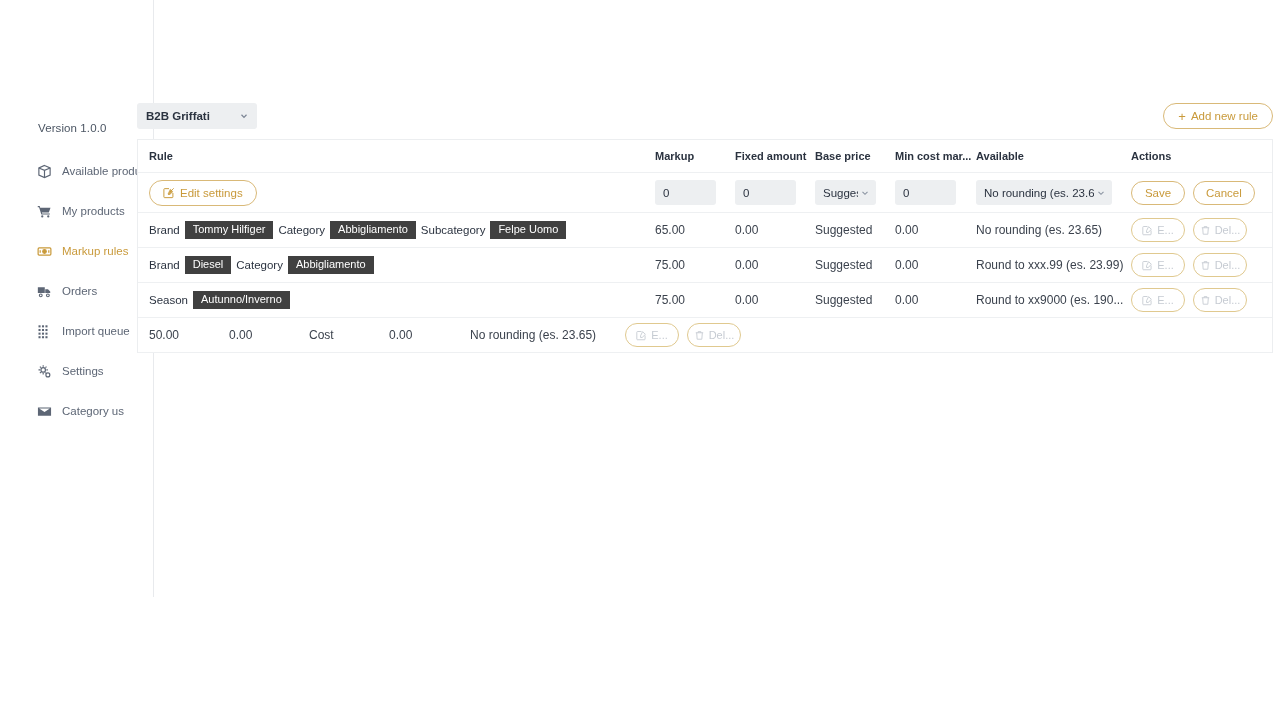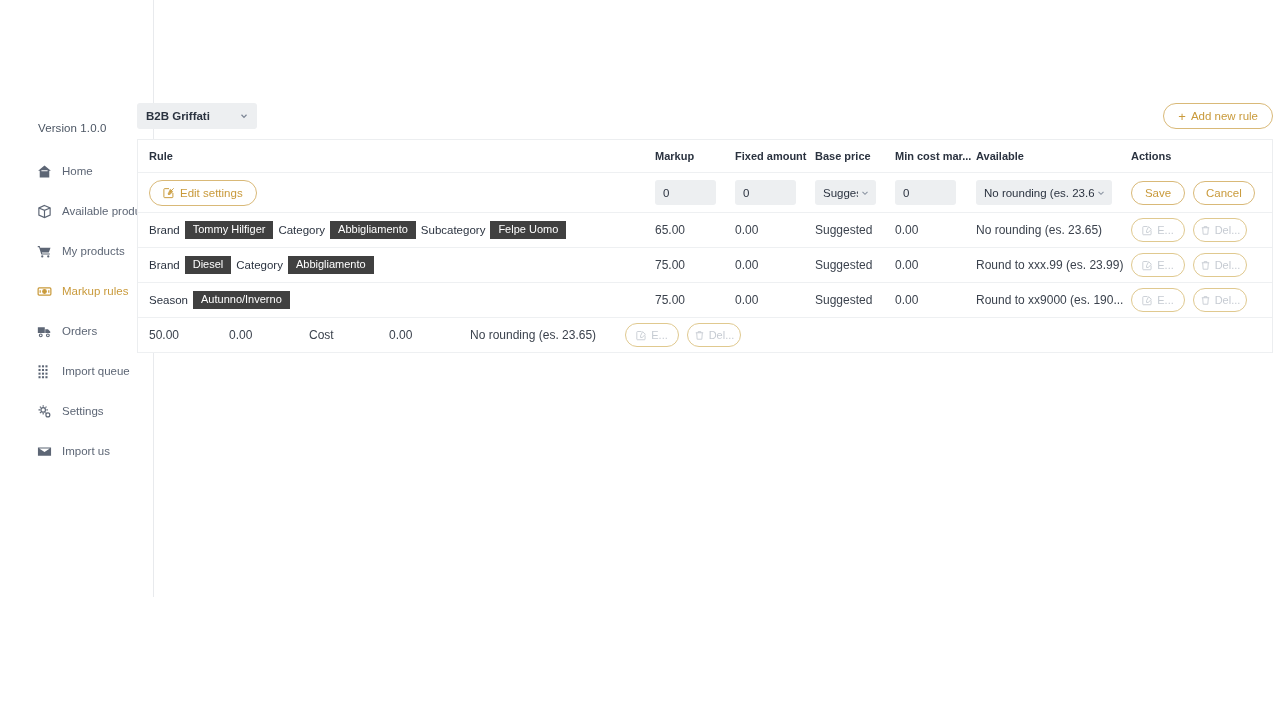--- a/index.html
+++ b/index.html
@@ -130,28 +130,20 @@
   .btn-disabled svg { width: 11px; height: 11px; flex: 0 0 11px; display:block; }
 </style>
 </head>
 <body>
 
 <div class="app">
 
   <nav class="sidebar">
     <div class="version">Version 1.0.0</div>
     <div id="nav-list">
-        <div class="nav-item">
-          <span class="ico">
-            <svg viewBox="0 0 16 16" fill="currentColor">
-              <path d="M8 1.6 1.2 7.1h1.7v7.3h10.2V7.1h1.7L8 1.6Zm-3.3 5h6.6v1.2H4.7V6.6Z"></path>
-            </svg>
-          </span>
-          <span class="nav-label">Home</span>
-        </div>
         <div class="nav-item">
           <span class="ico">
             <svg viewBox="0 0 16 16" fill="none" stroke="currentColor" stroke-width="1.25">
               <path d="M8 1.6 14 4.2v7.6L8 14.4 2 11.8V4.2L8 1.6Z"></path>
               <path d="M2 4.2 8 6.8l6-2.6M8 6.8v7.6"></path>
             </svg>
           </span>
           <span class="nav-label">Available products</span>
         </div>
         <div class="nav-item">
@@ -212,21 +204,21 @@
             </svg>
           </span>
           <span class="nav-label">Settings</span>
         </div>
         <div class="nav-item">
           <span class="ico">
             <svg viewBox="0 0 16 16" fill="currentColor">
               <path d="M1 3.6h14v8.8H1V3.6Zm1.3 1.2L8 8.6l5.7-3.8H2.3Z"></path>
             </svg>
           </span>
-          <span class="nav-label">Import us</span>
+          <span class="nav-label">Category us</span>
         </div>
       </div>
   </nav>
 
   <main class="content">
 
     <div class="topbar">
       <div class="store-select">
         <span>B2B Griffati</span>
         <span class="chev">

